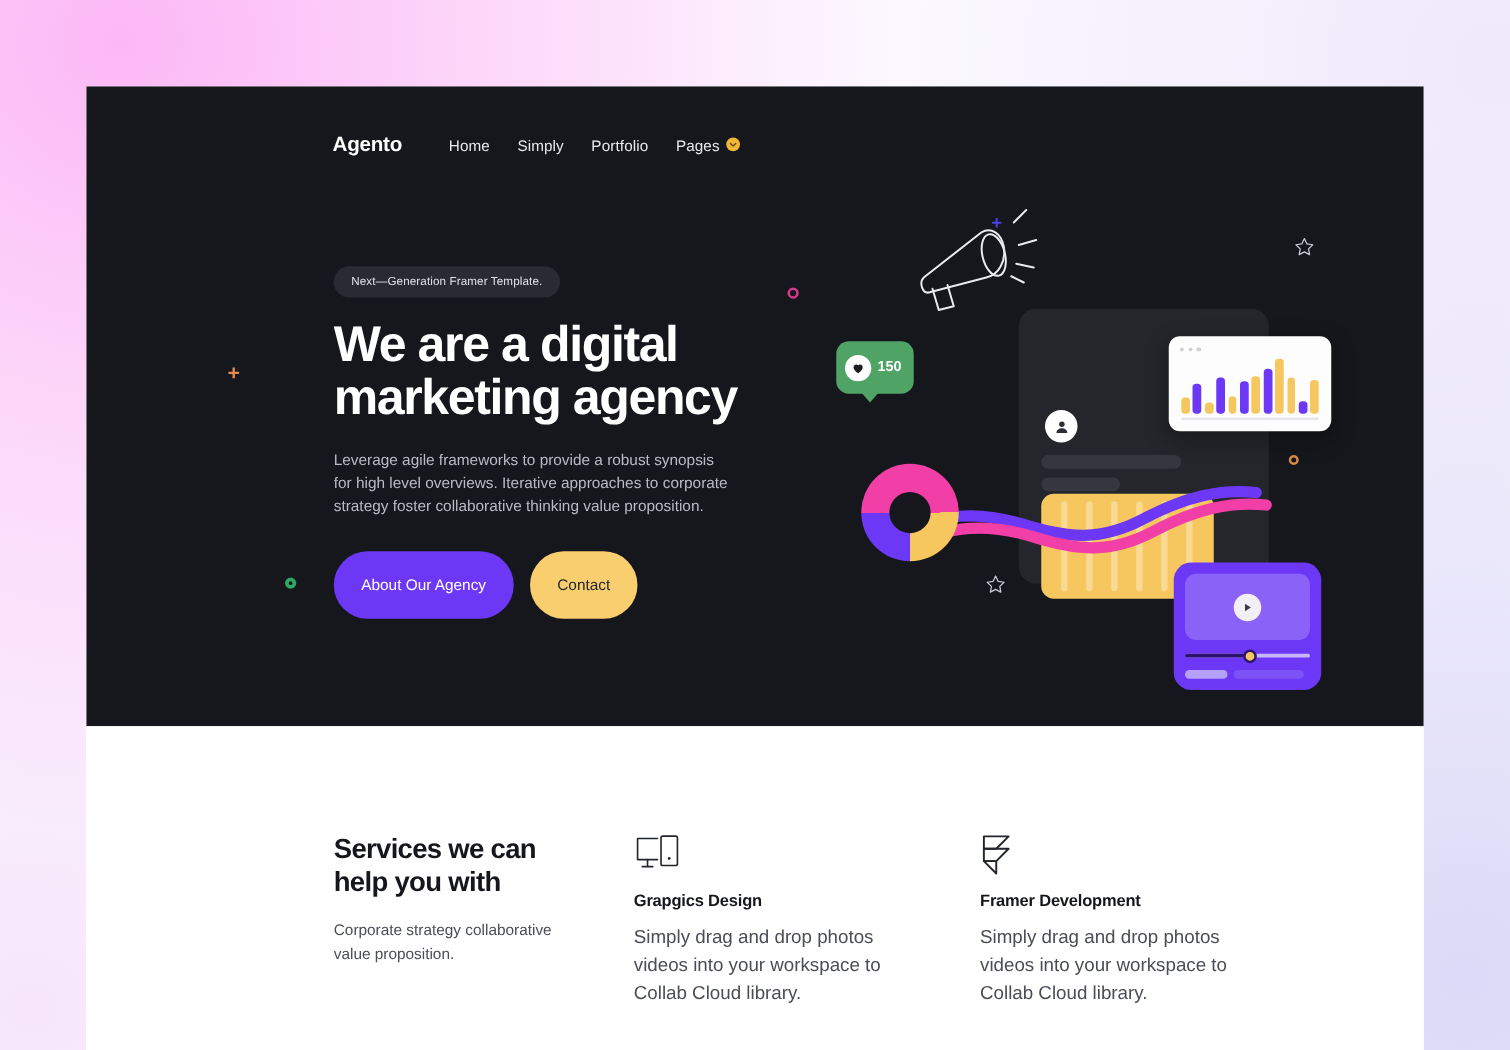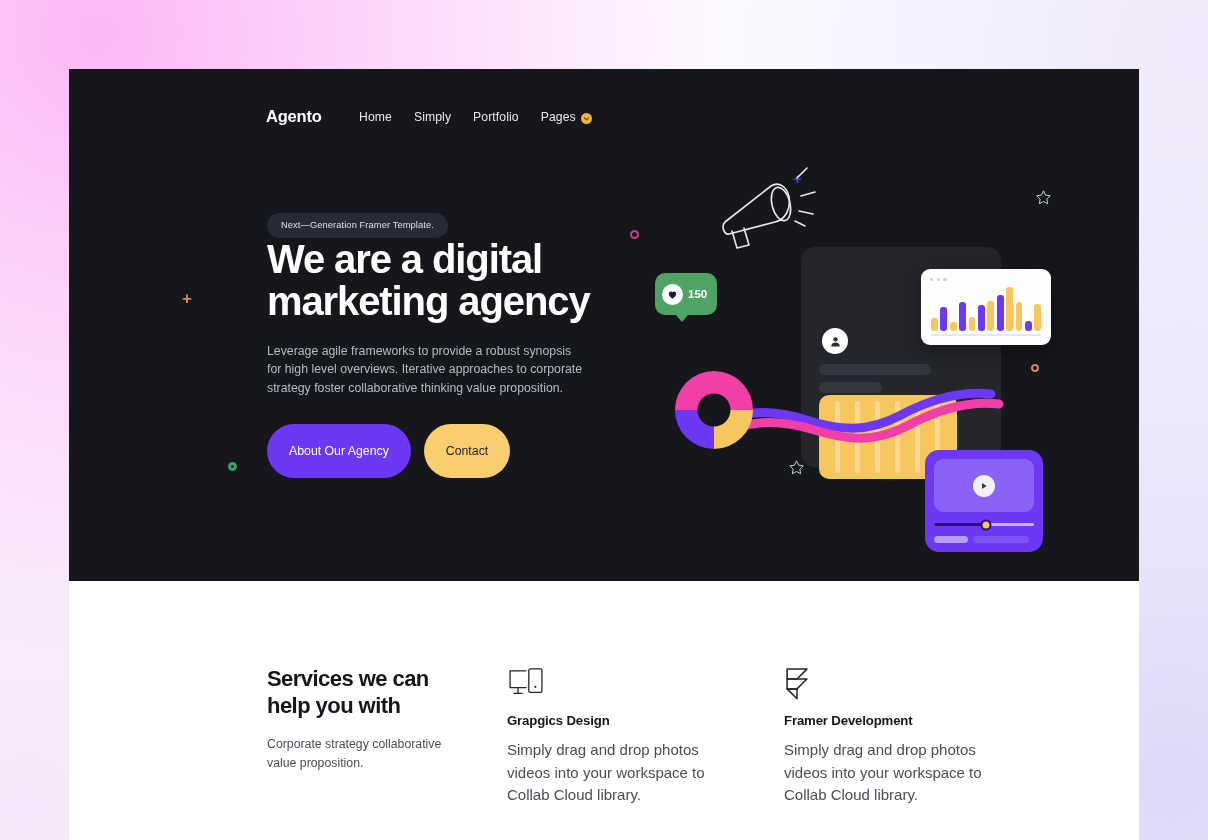--- a/index.html
+++ b/index.html
@@ -44,21 +44,21 @@
   #brand {
     position: absolute; left: 197px; top: 38px;
     color: #fff; font-size: 16.5px; font-weight: bold; letter-spacing: -0.2px;
   }
   #navlinks {
     position: absolute; left: 290px; top: 41px;
     display: flex; align-items: center; gap: 22px;
   }
   .navlink {
     color: #e8e9ec; font-size: 12.2px; letter-spacing: .1px;
-    display: flex; align-items: flex-end; gap: 5px; cursor: pointer;
+    display: flex; align-items: flex-start; gap: 5px; cursor: pointer;
   }
   .pages-badge {
     width: 11px; height: 11px; border-radius: 50%;
     background: #f0b836; display: inline-flex;
     align-items: center; justify-content: center;
   }
   .pages-badge svg { display: block; }
   #get-started {
     position: absolute; right: 199px; top: 31px;
     border: 1px solid #9ea2ab; border-radius: 30px;
@@ -69,20 +69,21 @@
 
   
   #hero-copy { position: absolute; left: 198px; top: 144px; width: 340px; }
   #hero-badge {
     display: inline-block;
     background: #282b31; border-radius: 20px;
     color: #dfe1e5; font-size: 9.3px;
     padding: 7px 14px 8px; letter-spacing: .1px;
   }
   #hero-title {
+    margin-top: 17px;
     color: #fff; font-size: 40px; font-weight: bold;
     line-height: 1.05; letter-spacing: -1.1px;
   }
   #hero-sub {
     margin-top: 20px;
     color: #b8bbc2; font-size: 12.3px; line-height: 1.5; width: 320px;
   }
   #hero-ctas { margin-top: 27px; display: flex; gap: 13px; }
   .cta {
     border: none; border-radius: 30px; cursor: pointer;
@@ -90,21 +91,21 @@
   }
   #cta-primary { background: #6c38f5; color: #fff; }
   #cta-secondary { background: #f9ce6f; color: #23262c; }
 
   
   .deco { position: absolute; pointer-events: none; }
   .plus { font-weight: bold; line-height: 1; }
   .ring { border-radius: 50%; }
 
   
-  #illus { position: absolute; left: 580px; top: 90px; width: 460px; height: 400px; }
+  #illus { position: absolute; left: 594px; top: 90px; width: 460px; height: 400px; }
 
   #dark-panel {
     position: absolute; left: 152px; top: 88px;
     width: 200px; height: 220px;
     background: #24262b; border-radius: 14px;
   }
   #avatar-circle {
     position: absolute; left: 173px; top: 169px;
     width: 26px; height: 26px; border-radius: 50%;
     background: #fff; display: flex; align-items: center; justify-content: center;

